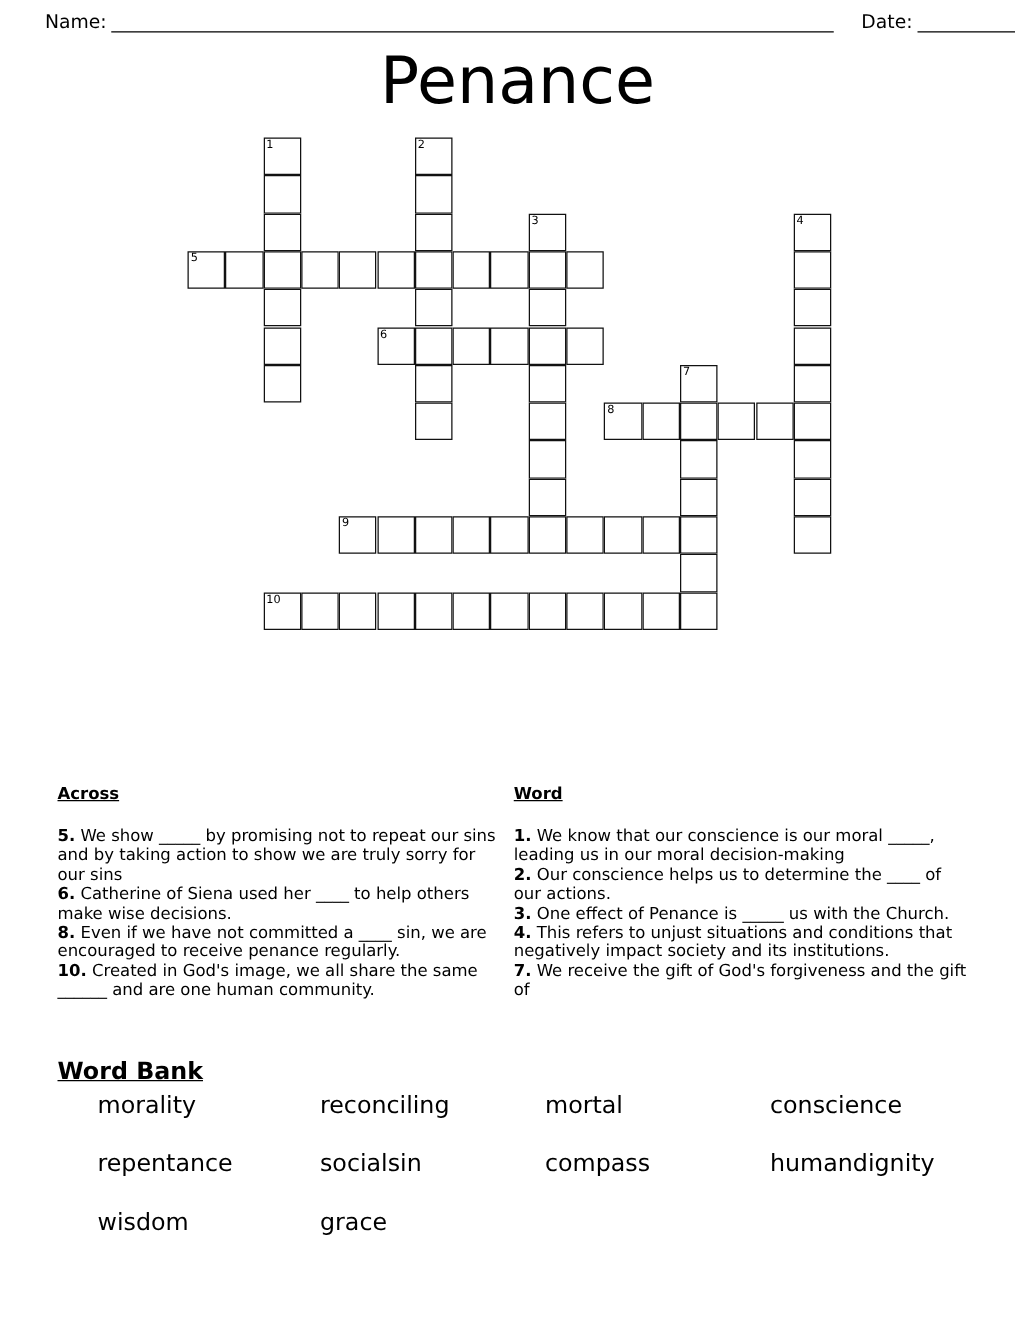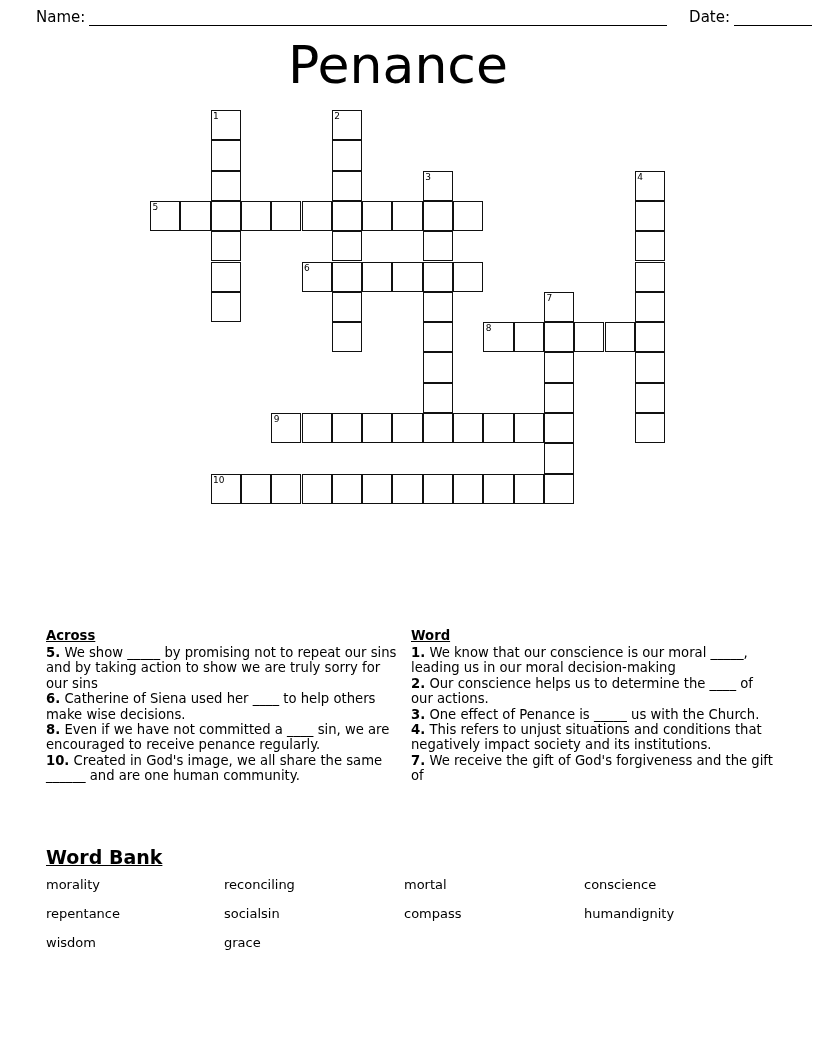--- a/index.html
+++ b/index.html
@@ -38,21 +38,21 @@
     margin-right: 4px;
   }
   .hdr-rule.name-rule { flex: 1 1 auto; }
   .hdr-rule.date-rule { width: 78px; flex: 0 0 78px; }
   .hdr-gap { width: 18px; flex: 0 0 18px; }
 
   
   .puzzle-title {
     position: absolute;
     top: 36px;
-    left: 0;
+    left: 16px;
     width: 796px;
     text-align: center;
     font-size: 52px;
     font-weight: 400;
     font-family: "DejaVu Sans", sans-serif;
     letter-spacing: 0px;
     line-height: 58px;
   }
 
   
@@ -87,21 +87,21 @@
     line-height: 15.4px;
     font-family: "DejaVu Sans", sans-serif;
   }
   #clues-across { left: 46px; width: 360px; }
   #clues-down   { left: 411px; width: 364px; }
 
   .clues-heading {
     font-weight: bold;
     font-size: 13.2px;
     text-decoration: underline;
-    margin: 0 0 1px 0;
+    margin: 0 0 18px 0;
     line-height: 16px;
   }
   .clue-item {
     margin: 0;
     padding: 0;
     text-indent: 0;
   }
   .clue-num { font-weight: bold; }
 
   
@@ -114,23 +114,24 @@
   .wb-heading {
     font-size: 19px;
     font-weight: bold;
     text-decoration: underline;
     line-height: 24px;
     margin: 0 0 4px 0;
   }
   .wb-grid {
     display: grid;
     grid-template-columns: 178px 180px 180px 190px;
-    row-gap: 6px;
-    font-size: 13px;
+    row-gap: 24px;
+    font-size: 19px;
     line-height: 23px;
+    margin-left: 32px;
   }
   .wb-word { white-space: nowrap; }
 </style>
 </head>
 <body>
 
 <div class="header-row">
   <span class="hdr-label">Name:</span>
   <span class="hdr-rule name-rule"></span>
   <span class="hdr-gap"></span>

